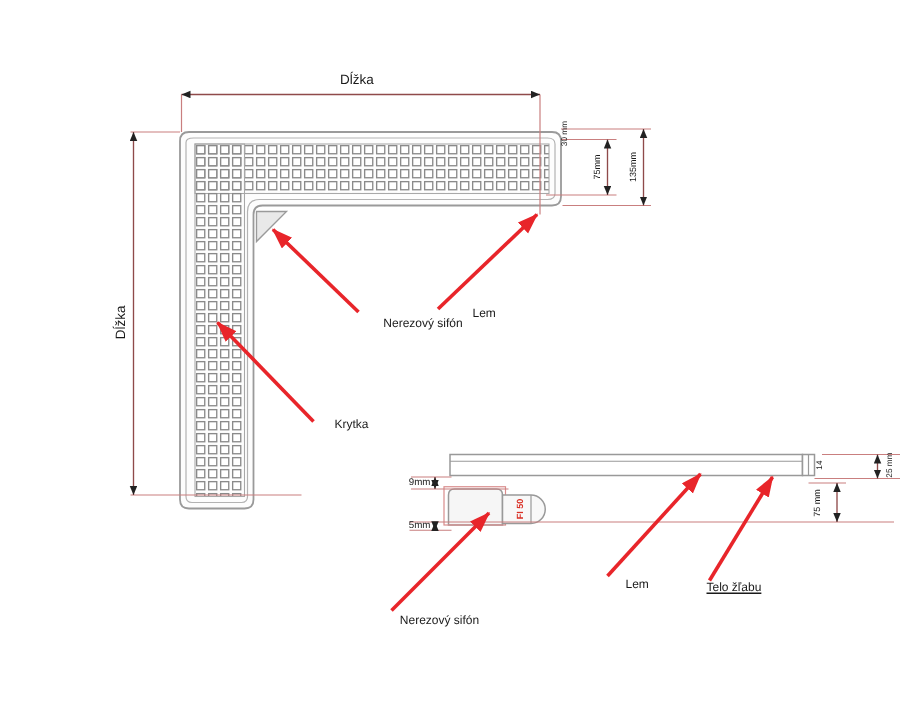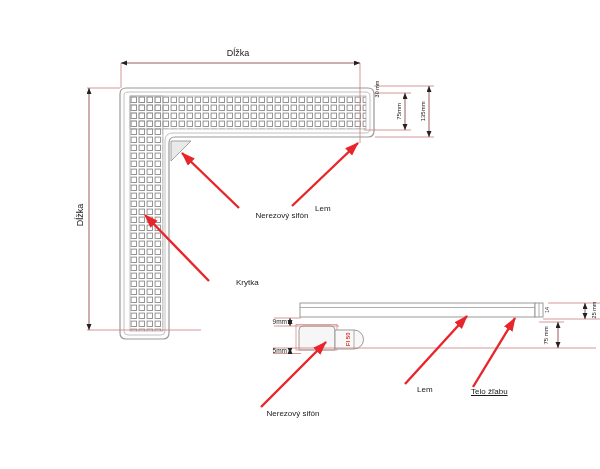--- a/index.html
+++ b/index.html
@@ -102,21 +102,21 @@
   <div class="lbl fs5 rot" style="left:319px;top:86px;width:30px;">30 mm</div>
 
   <div class="lbl fs6 rot" style="left:341px;top:108px;width:30px;">75mm</div>
 
   <div class="lbl fs6 rot" style="left:362px;top:108px;width:36px;">135mm</div>
 
   <div class="lbl fs8 c" style="left:166px;top:212px;width:90px;">Nerezový sifón</div>
 
   <div class="lbl fs8" style="left:244px;top:205px;">Lem</div>
 
-  <div class="lbl fs8" style="left:165px;top:279px;text-align:right;">Krytka</div>
+  <div class="lbl fs8" style="left:152px;top:279px;text-align:right;">Krytka</div>
 
   <div class="lbl fs7 r" style="left:220px;top:318px;width:24px;">9mm</div>
 
   <div class="lbl fs7 r" style="left:220px;top:347px;width:24px;">5mm</div>
 
   <div class="lbl fs5 rot" style="left:494px;top:307px;width:20px;">14</div>
 
   <div class="lbl fs5 rot" style="left:536px;top:307px;width:30px;">25 mm</div>
 
   <div class="lbl fs6 rot" style="left:488px;top:332px;width:30px;">75 mm</div>

